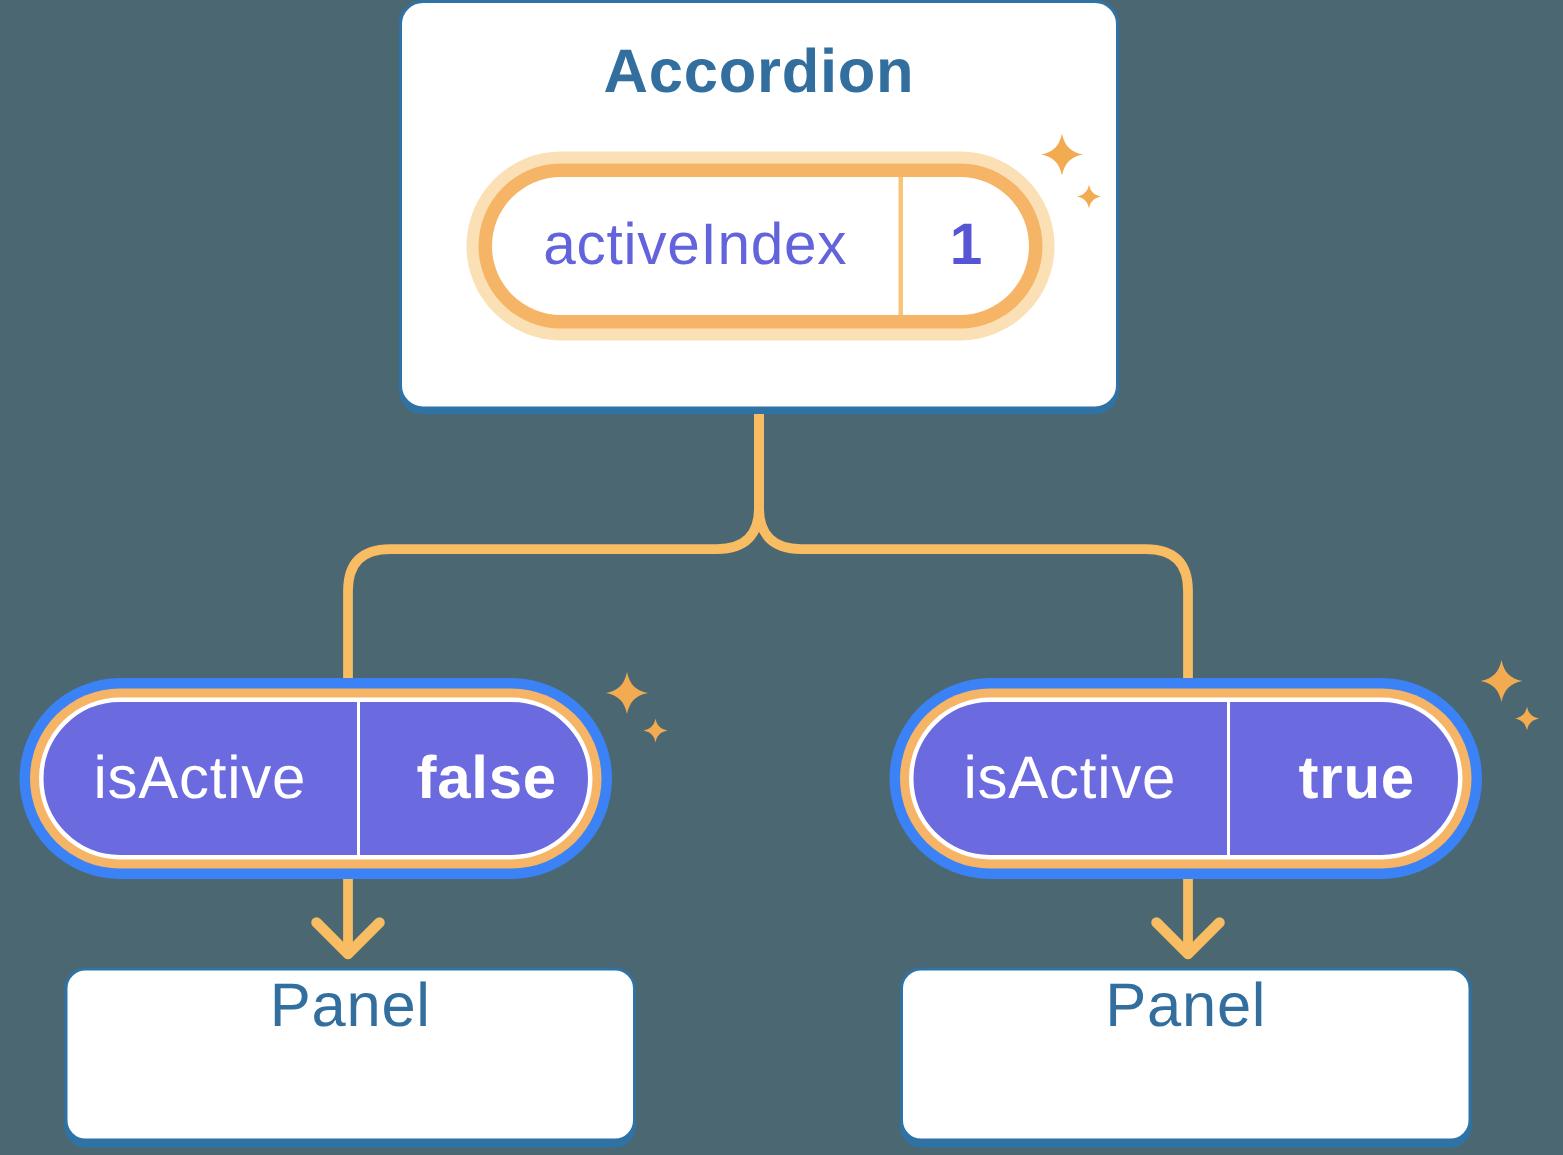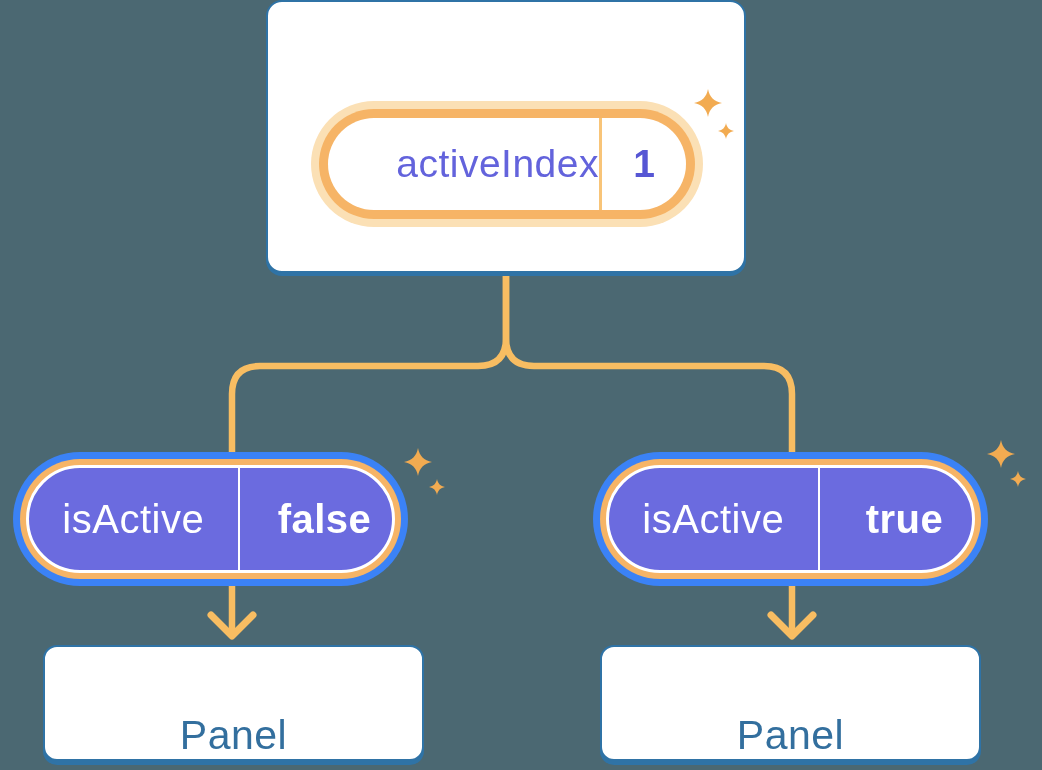--- a/index.html
+++ b/index.html
@@ -16,39 +16,39 @@
     position:absolute; background:#FFFFFF;
     border:2.5px solid #2F73A6; border-radius:16px;
     box-shadow:0 3px 0 #2F73A6;
   }
   .accordion-card { left:266px; top:0px; width:480px; height:273px; }
   .accordion-title {
     position:absolute; top:22px; left:0; width:100%; text-align:center;
     font-size:41px; font-weight:600; color:#336F9E; letter-spacing:0.5px;
   }
   .panel-card {
-    display:flex; align-items:flex-end; justify-content:center;
+    display:flex; align-items:flex-start; justify-content:center;
     width:381px; height:116px; border-radius:14px;
     box-shadow:0 4px 0 #2F73A6;
   }
   .panel-card.left  { left:43px;  top:645px; }
   .panel-card.right { left:600px; top:645px; }
   .panel-title { font-size:41px; font-weight:500; color:#336F9E; letter-spacing:0.5px; }
 
   
   .state-pill {
     position:absolute; left:43px; top:99px; width:392px; height:126px;
     background:#FBE0B5; border-radius:999px; padding:8px;
   }
   .state-pill .ring { width:100%; height:100%; background:#F6B466; border-radius:999px; padding:9px; }
   .state-pill .inner {
     width:100%; height:100%; background:#FFFFFF; border-radius:999px;
     display:flex; align-items:center; overflow:hidden;
   }
-  .state-name { flex:1; text-align:right; font-size:39px; color:#6363DC; letter-spacing:0.5px; }
+  .state-name { flex:1; text-align:center; font-size:39px; color:#6363DC; letter-spacing:0.5px; }
   .state-divider { width:3px; height:100%; background:#F8C478; }
   .state-value { width:84px; text-align:center; font-size:39px; font-weight:700; color:#5656D4; }
 
   
   .prop-pill {
     position:absolute; width:395px; height:134px;
     background:#3b82f6; border-radius:999px; padding:7px;
   }
   .prop-pill.left  { left:13px;  top:452px; }
   .prop-pill.right { left:593px; top:452px; }
@@ -70,20 +70,21 @@
 <div id="canvas">
 
   <svg id="connectors" viewBox="0 0 1042 770" xmlns="http://www.w3.org/2000/svg">
     <path d="M506 271 L506 338 Q506 366 478 366 L260 366 Q232 366 232 394 L232 634" fill="none" stroke="#F8BD62" stroke-width="6.5"></path>
     <path d="M506 271 L506 338 Q506 366 534 366 L764 366 Q792 366 792 394 L792 634" fill="none" stroke="#F8BD62" stroke-width="6.5"></path>
     <polyline points="211,615 232,636 253,615" fill="none" stroke="#F8BD62" stroke-width="7" stroke-linecap="round" stroke-linejoin="round"></polyline>
     <polyline points="771,615 792,636 813,615" fill="none" stroke="#F8BD62" stroke-width="7" stroke-linecap="round" stroke-linejoin="round"></polyline>
   </svg>
 
   <section class="card accordion-card">
+    <h1 class="accordion-title">Accordion</h1>
     <div class="state-pill">
       <div class="ring">
         <div class="inner">
           <span class="state-name">activeIndex</span>
           <span class="state-divider"></span>
           <span class="state-value">1</span>
         </div>
       </div>
     </div>
   </section>

